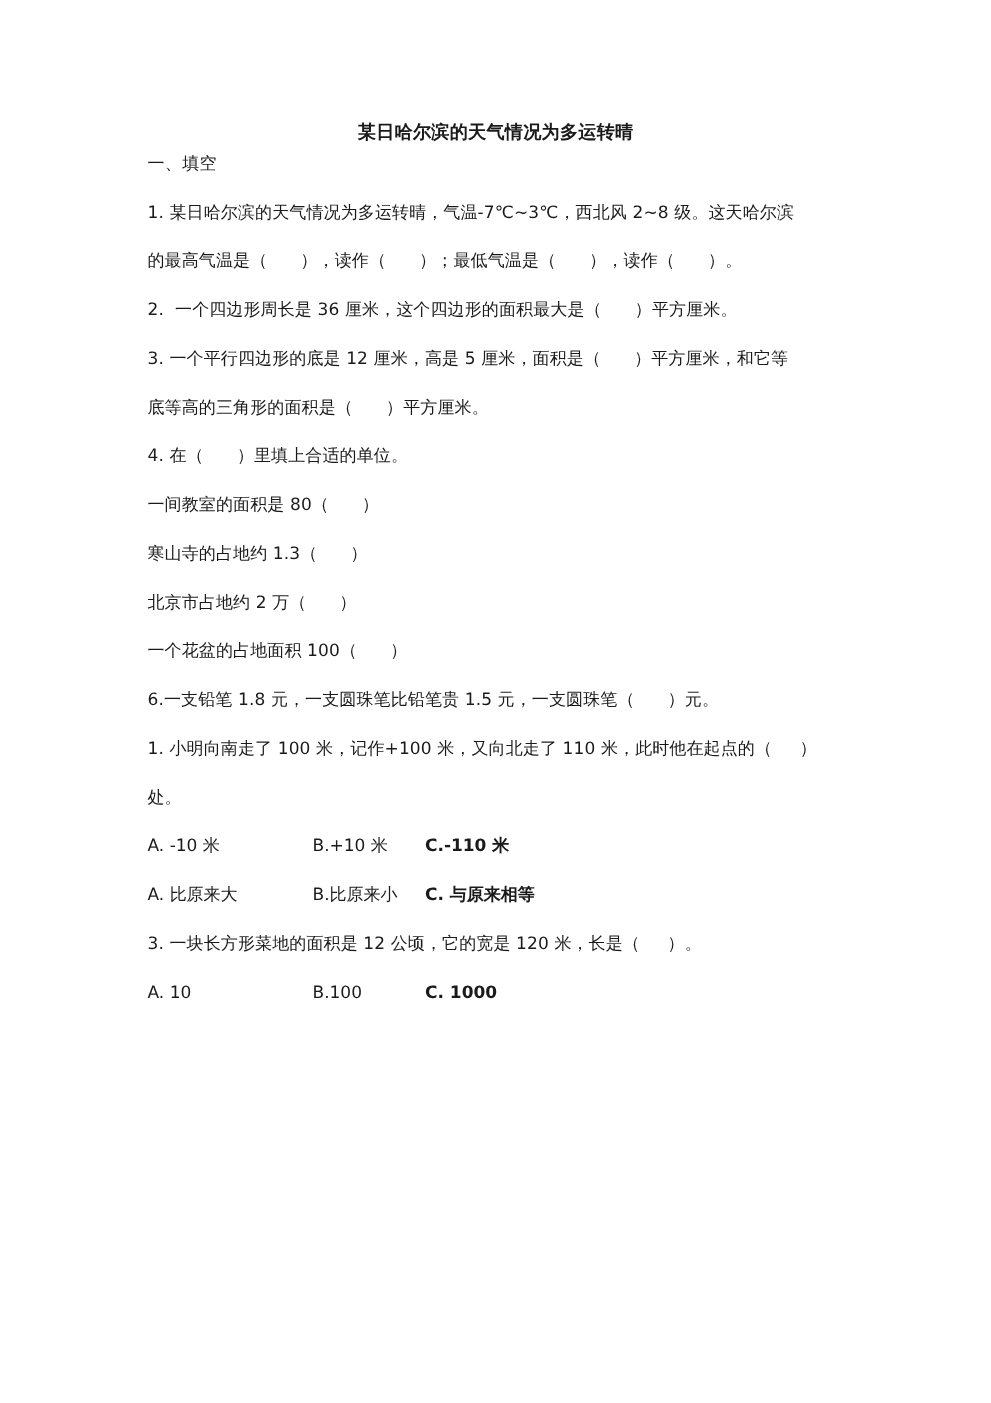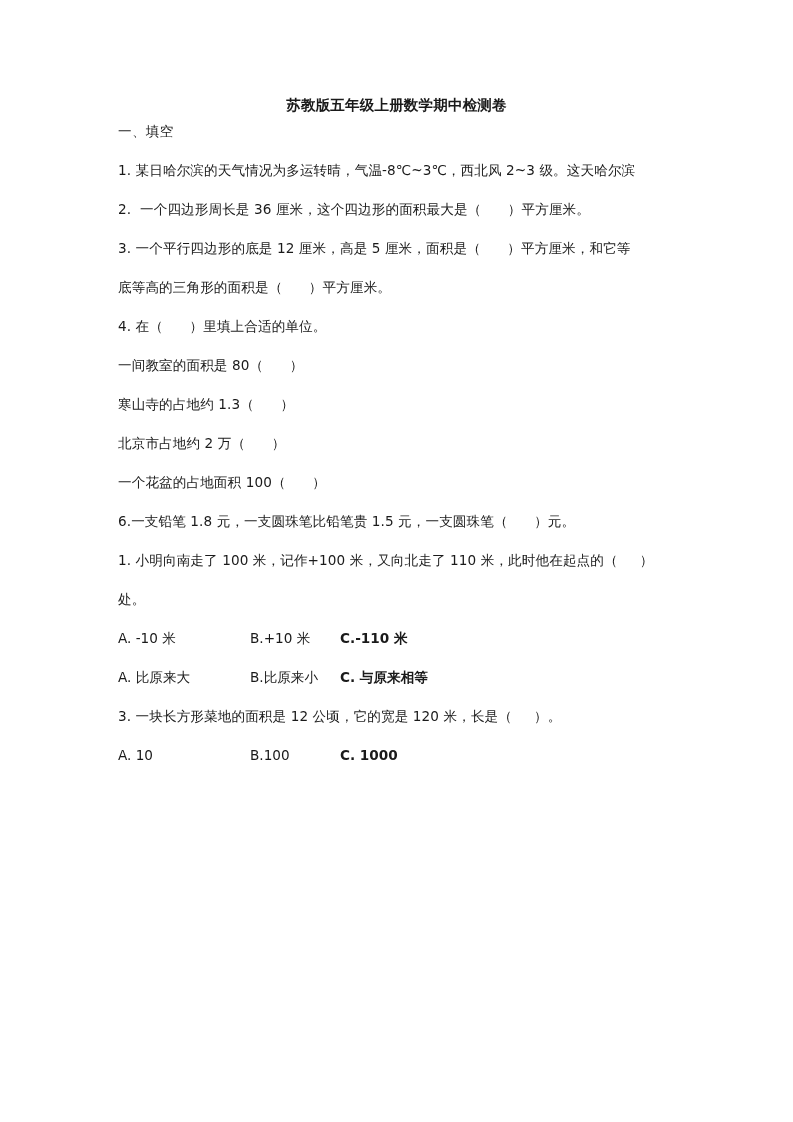--- a/index.html
+++ b/index.html
@@ -65,28 +65,29 @@
   }
   .opt-a { left: 0px; text-align: right; }
   .opt-b { left: 132px; }
   .opt-c { left: 222px; font-weight: bold; }
 </style>
 </head>
 <body>
 
 <div class="page">
 
-  <div class="doc-title">苏教版五年级上册数学期中检测卷</div>
+  <div class="doc-title">某日哈尔滨的天气情况为多运转晴</div>
 
   <div class="content">
 
     <div class="section-head">一、填空</div>
 
     <div class="q-block">
-      <div class="line">1. 某日哈尔滨的天气情况为多运转晴，气温-8℃~3℃，西北风 2~3 级。这天哈尔滨</div>
+      <div class="line">1. 某日哈尔滨的天气情况为多运转晴，气温-7℃~3℃，西北风 2~8 级。这天哈尔滨</div>
+      <div class="line">的最高气温是（      ），读作（      ）；最低气温是（      ），读作（      ）。</div>
     </div>
 
     <div class="q-block">
       <div class="line">2.  一个四边形周长是 36 厘米，这个四边形的面积最大是（      ）平方厘米。</div>
     </div>
 
     <div class="q-block">
       <div class="line">3. 一个平行四边形的底是 12 厘米，高是 5 厘米，面积是（      ）平方厘米，和它等</div>
       <div class="line">底等高的三角形的面积是（      ）平方厘米。</div>
     </div>

